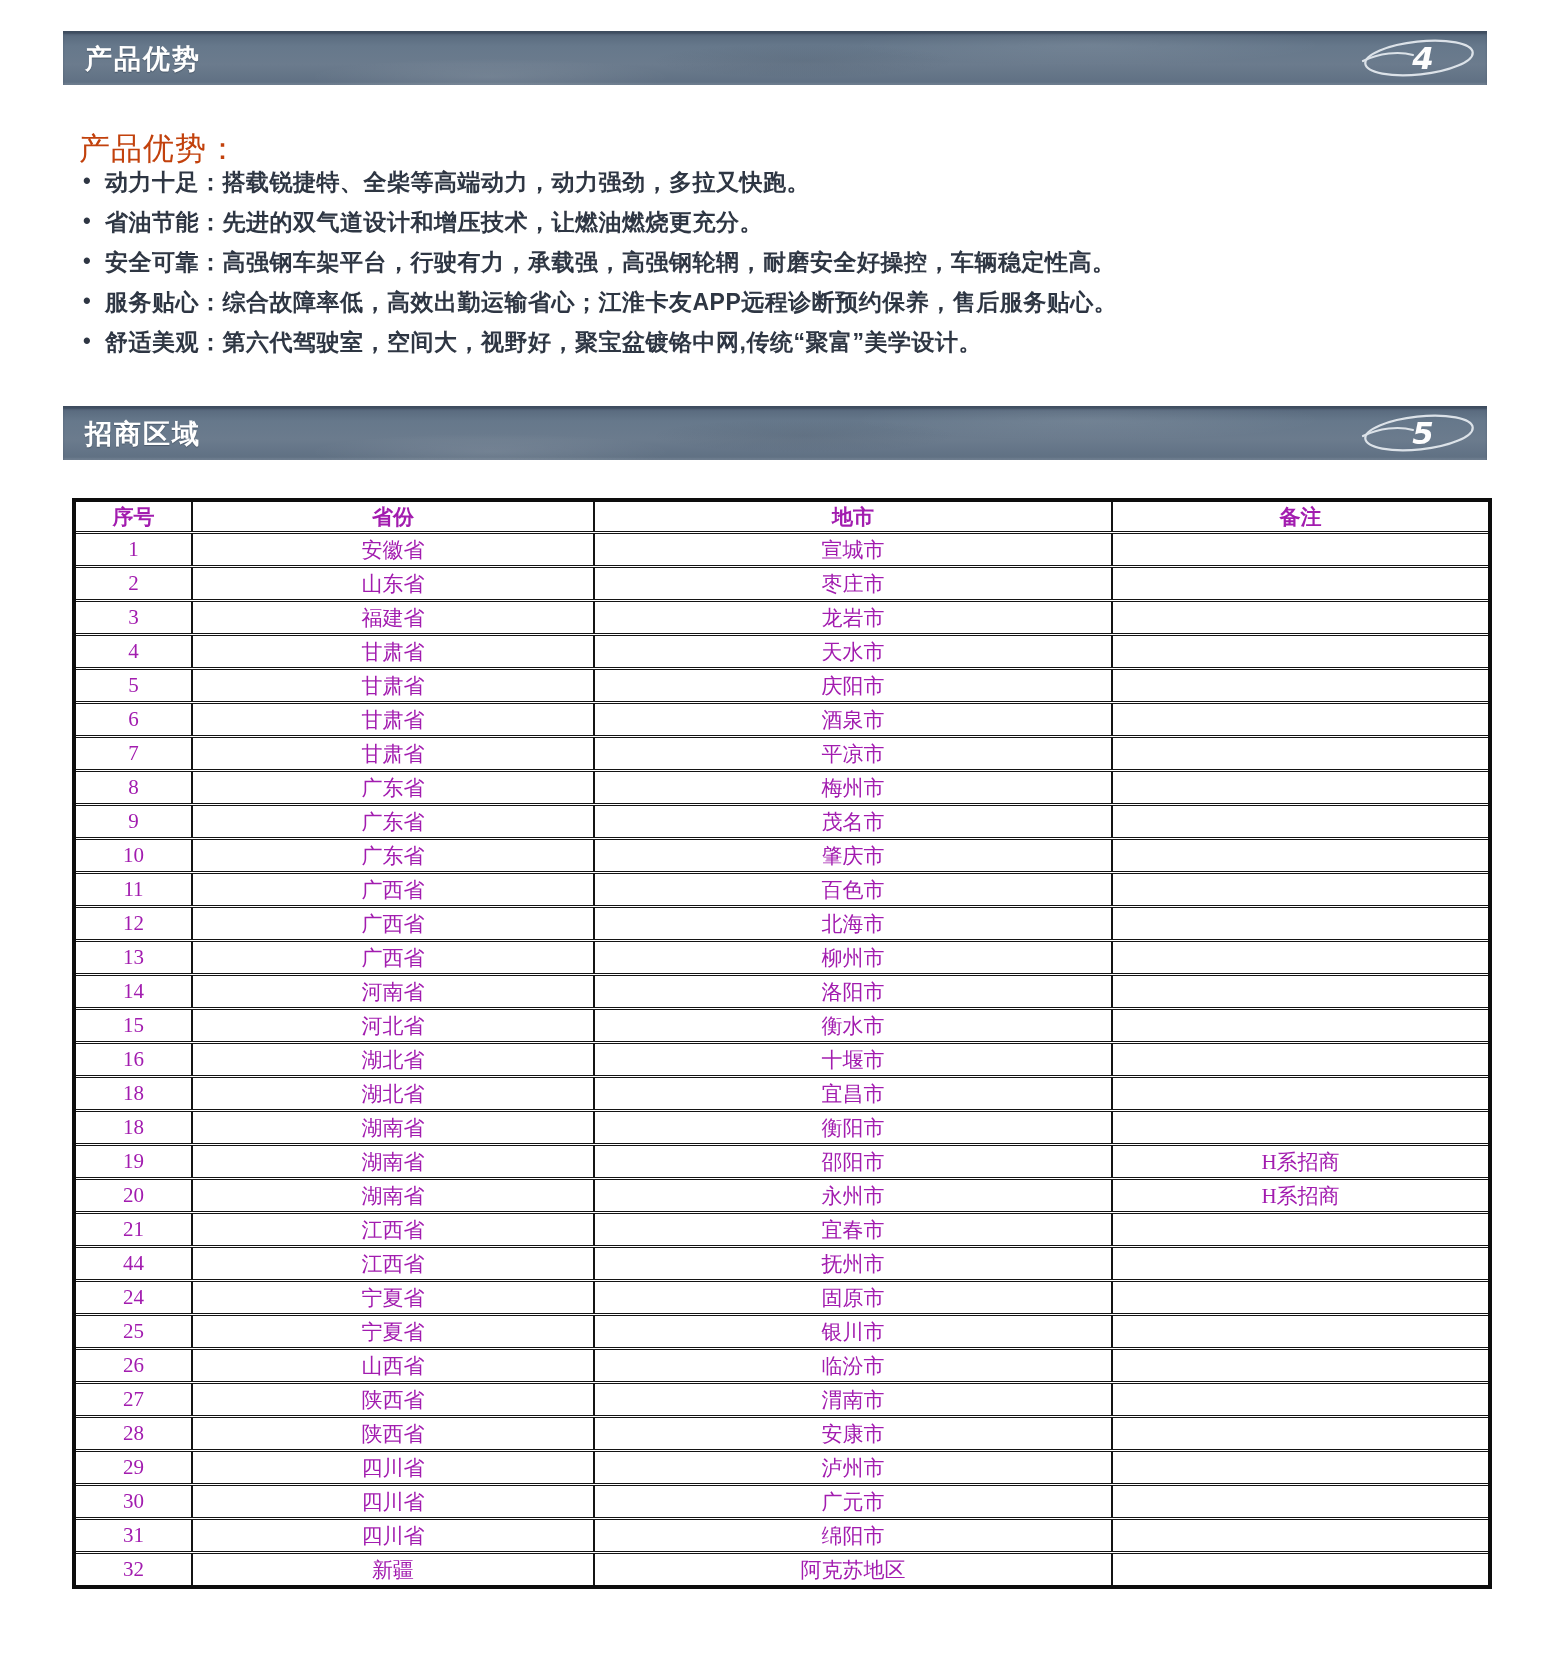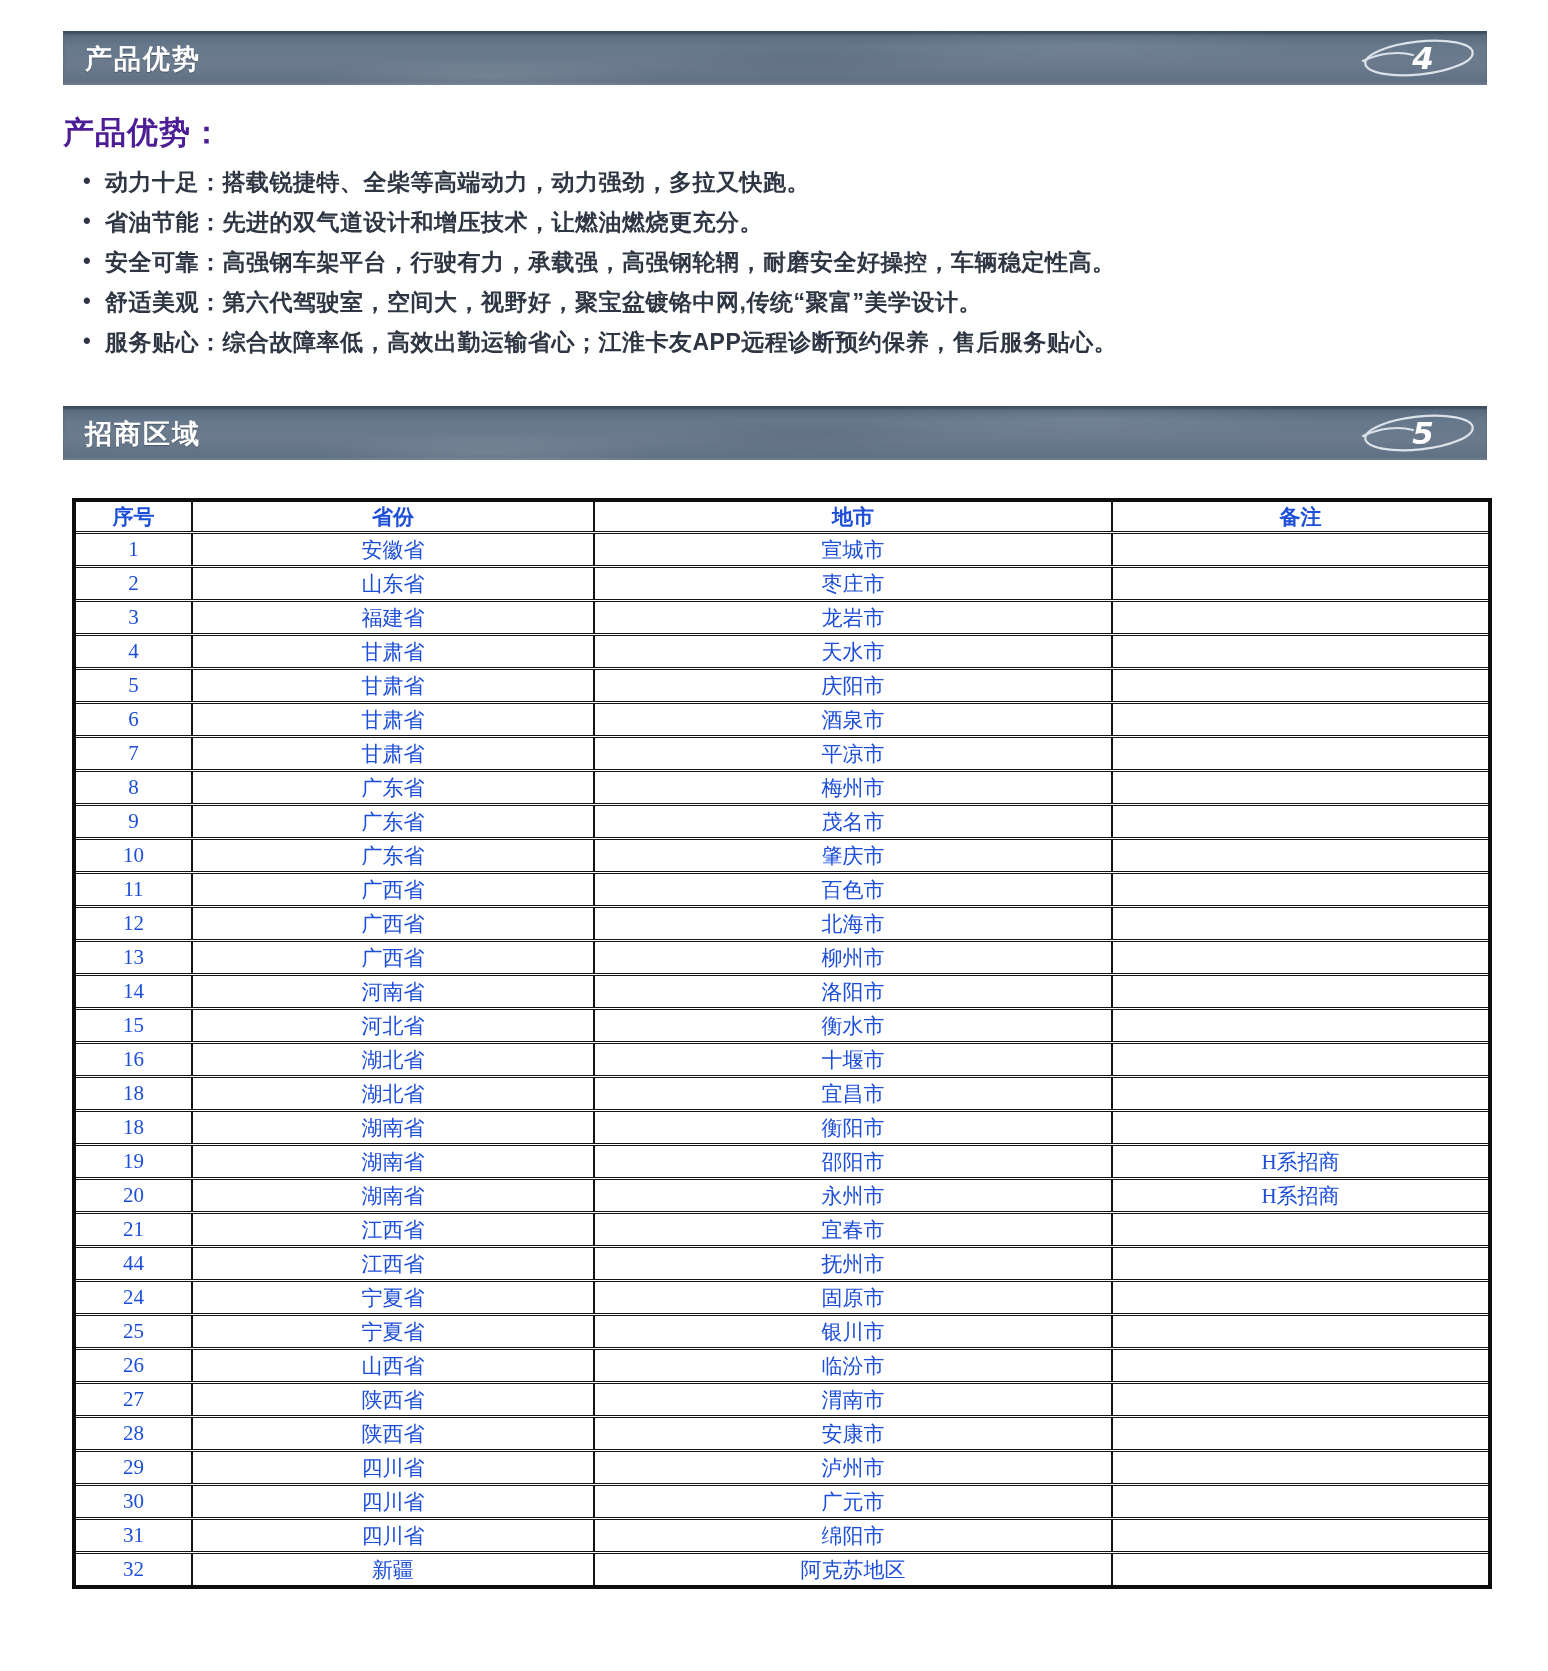--- a/index.html
+++ b/index.html
@@ -30,22 +30,22 @@
   .page-badge{
     position:absolute;right:6px;top:4px;width:130px;height:46px;
   }
   .page-badge text{
     font-family:"DejaVu Sans", sans-serif;
     font-style:italic;font-weight:bold;font-size:31px;
     fill:#fdfdfe;
   }
   
   .adv-heading{
-    position:absolute;left:63px;top:112px;margin:0;
-    font-size:31px;font-weight:bold;color:#4c1d95;letter-spacing:1px;
+    position:absolute;left:63px;top:112px;margin:16px;
+    font-size:31px;font-weight:normal;color:#c2410c;letter-spacing:1px;
   }
   .adv-list{
     position:absolute;left:63px;top:158px;width:1420px;
     margin:12px;padding:0;list-style:none;
   }
   .adv-list li{
     position:relative;
     margin:0 0 16px 0;padding-left:30px;
     font-size:23px;font-weight:bold;color:#2e3643;
     line-height:24px;letter-spacing:0.5px;
@@ -53,21 +53,21 @@
   .adv-list li::before{
     content:"•";
     position:absolute;left:8px;top:-1px;
     font-size:22px;color:#2e3643;
   }
   
   .regions-table{
     position:absolute;left:72px;top:498px;width:1416px;
     border-collapse:collapse;table-layout:fixed;
     font-family:"Liberation Serif", serif;
-    font-size:21px;color:#1d4ed8;
+    font-size:21px;color:#a21caf;
     border:4px solid #0d0d0d;
     padding-left:22px;
   }
   .regions-table th, .regions-table td{
     border-top:3px double #141414;
     border-bottom:3px double #141414;
     border-left:2px solid #141414;
     border-right:2px solid #141414;
     text-align:center;vertical-align:middle;
     height:31px;padding:0 4px;
@@ -88,22 +88,22 @@
     <text x="72" y="34" text-anchor="middle">4</text>
   </svg>
 </div>
 
 <h2 class="adv-heading">产品优势：</h2>
 
 <ul class="adv-list">
   <li>动力十足：搭载锐捷特、全柴等高端动力，动力强劲，多拉又快跑。</li>
   <li>省油节能：先进的双气道设计和增压技术，让燃油燃烧更充分。</li>
   <li>安全可靠：高强钢车架平台，行驶有力，承载强，高强钢轮辋，耐磨安全好操控，车辆稳定性高。</li>
+  <li>服务贴心：综合故障率低，高效出勤运输省心；江淮卡友APP远程诊断预约保养，售后服务贴心。</li>
   <li>舒适美观：第六代驾驶室，空间大，视野好，聚宝盆镀铬中网,传统“聚富”美学设计。</li>
-  <li>服务贴心：综合故障率低，高效出勤运输省心；江淮卡友APP远程诊断预约保养，售后服务贴心。</li>
 </ul>
 
 <div class="section-bar bar-2">
   <span class="bar-title">招商区域</span>
   <svg class="page-badge" viewBox="0 0 130 46">
     <g fill="none" stroke="#e9eef3" stroke-width="2.2" stroke-linecap="round" opacity="0.9">
       <ellipse cx="68" cy="23" rx="54" ry="16.5" transform="rotate(-6 68 23)"></ellipse>
       <path d="M 12 26 C 28 18 48 16 62 20"></path>
     </g>
     <text x="72" y="34" text-anchor="middle">5</text>

